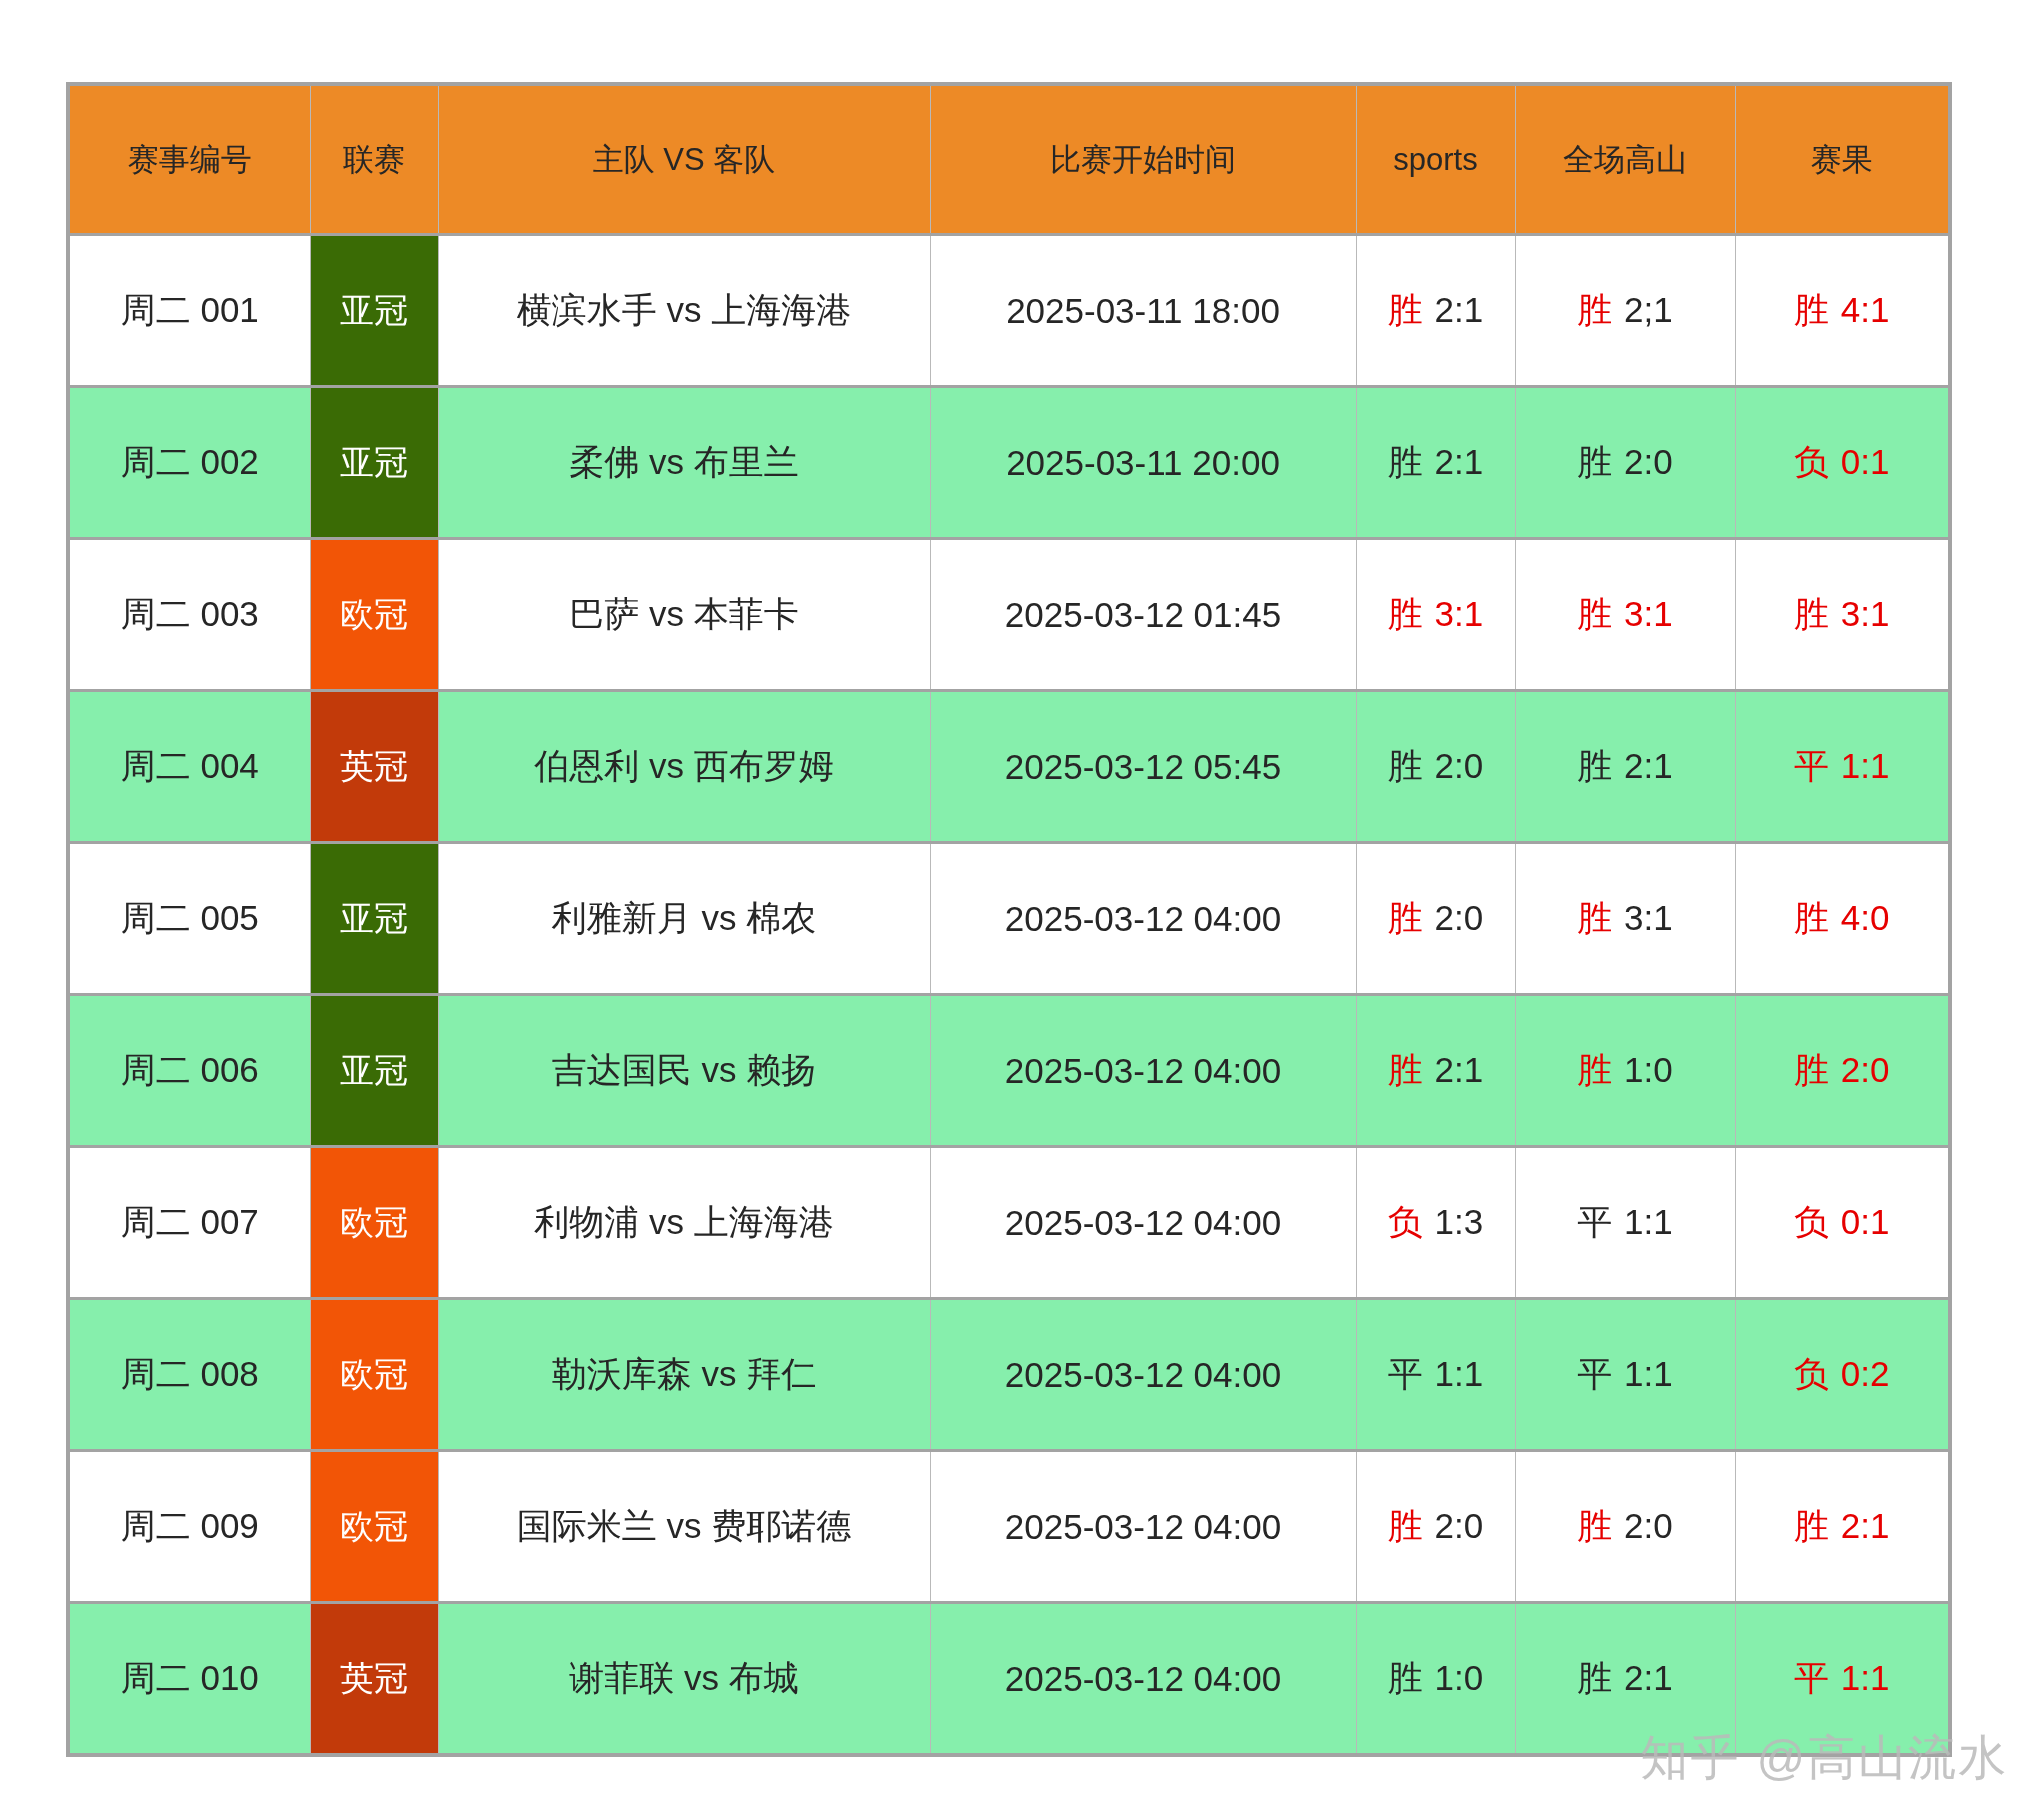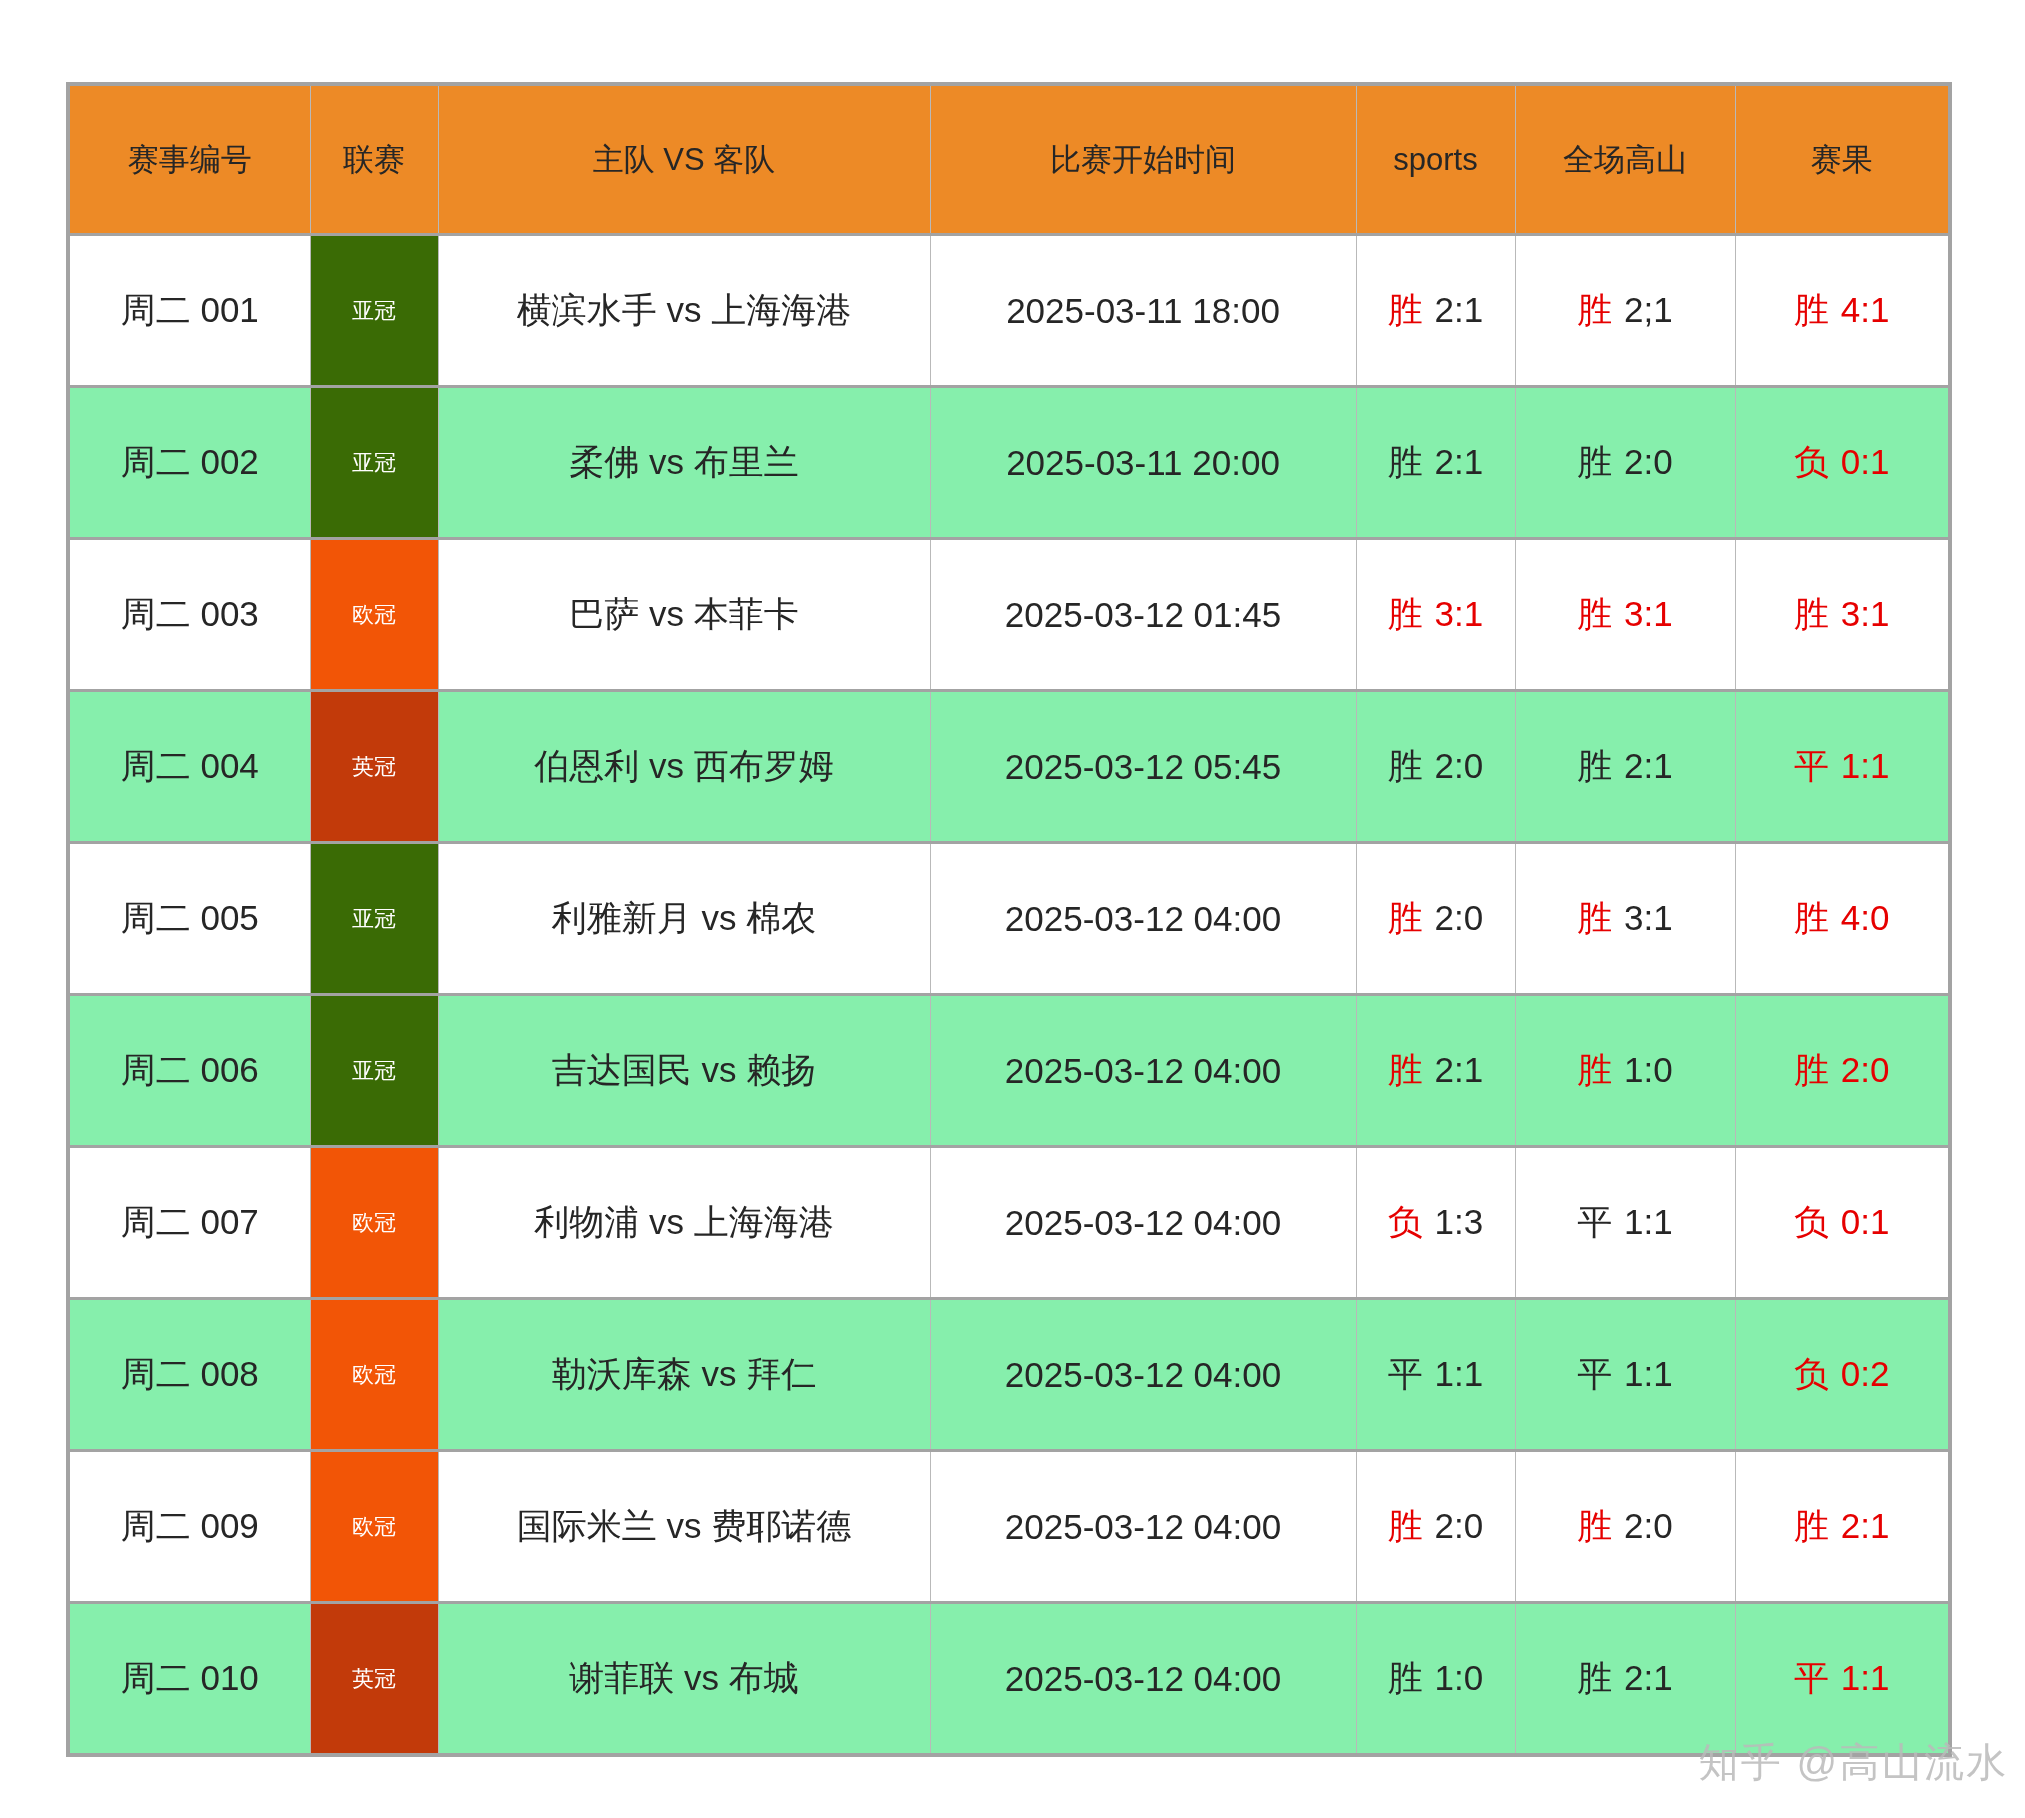--- a/index.html
+++ b/index.html
@@ -38,29 +38,29 @@
   }
   tbody td {
     height:149px;
     font-size:35px;
     background:#ffffff;
     color:#262626;
   }
   tr.alt td { background:#86efac; }
   td.league {
     color:#ffffff;
-    font-size:22px;
+    font-size:34px;
   }
   .red { color:#E60000; }
   .lab { margin-right:11.7px; }
   .watermark {
     position:absolute;
     right:16.4px;
     bottom:28px;
-    font-size:40px;
+    font-size:48px;
     color:rgba(186,186,186,0.85);
     letter-spacing:2.3px;
     z-index:5;
   }
 </style>
 </head>
 <body>
 
 <table class="match-table">
   <colgroup>

